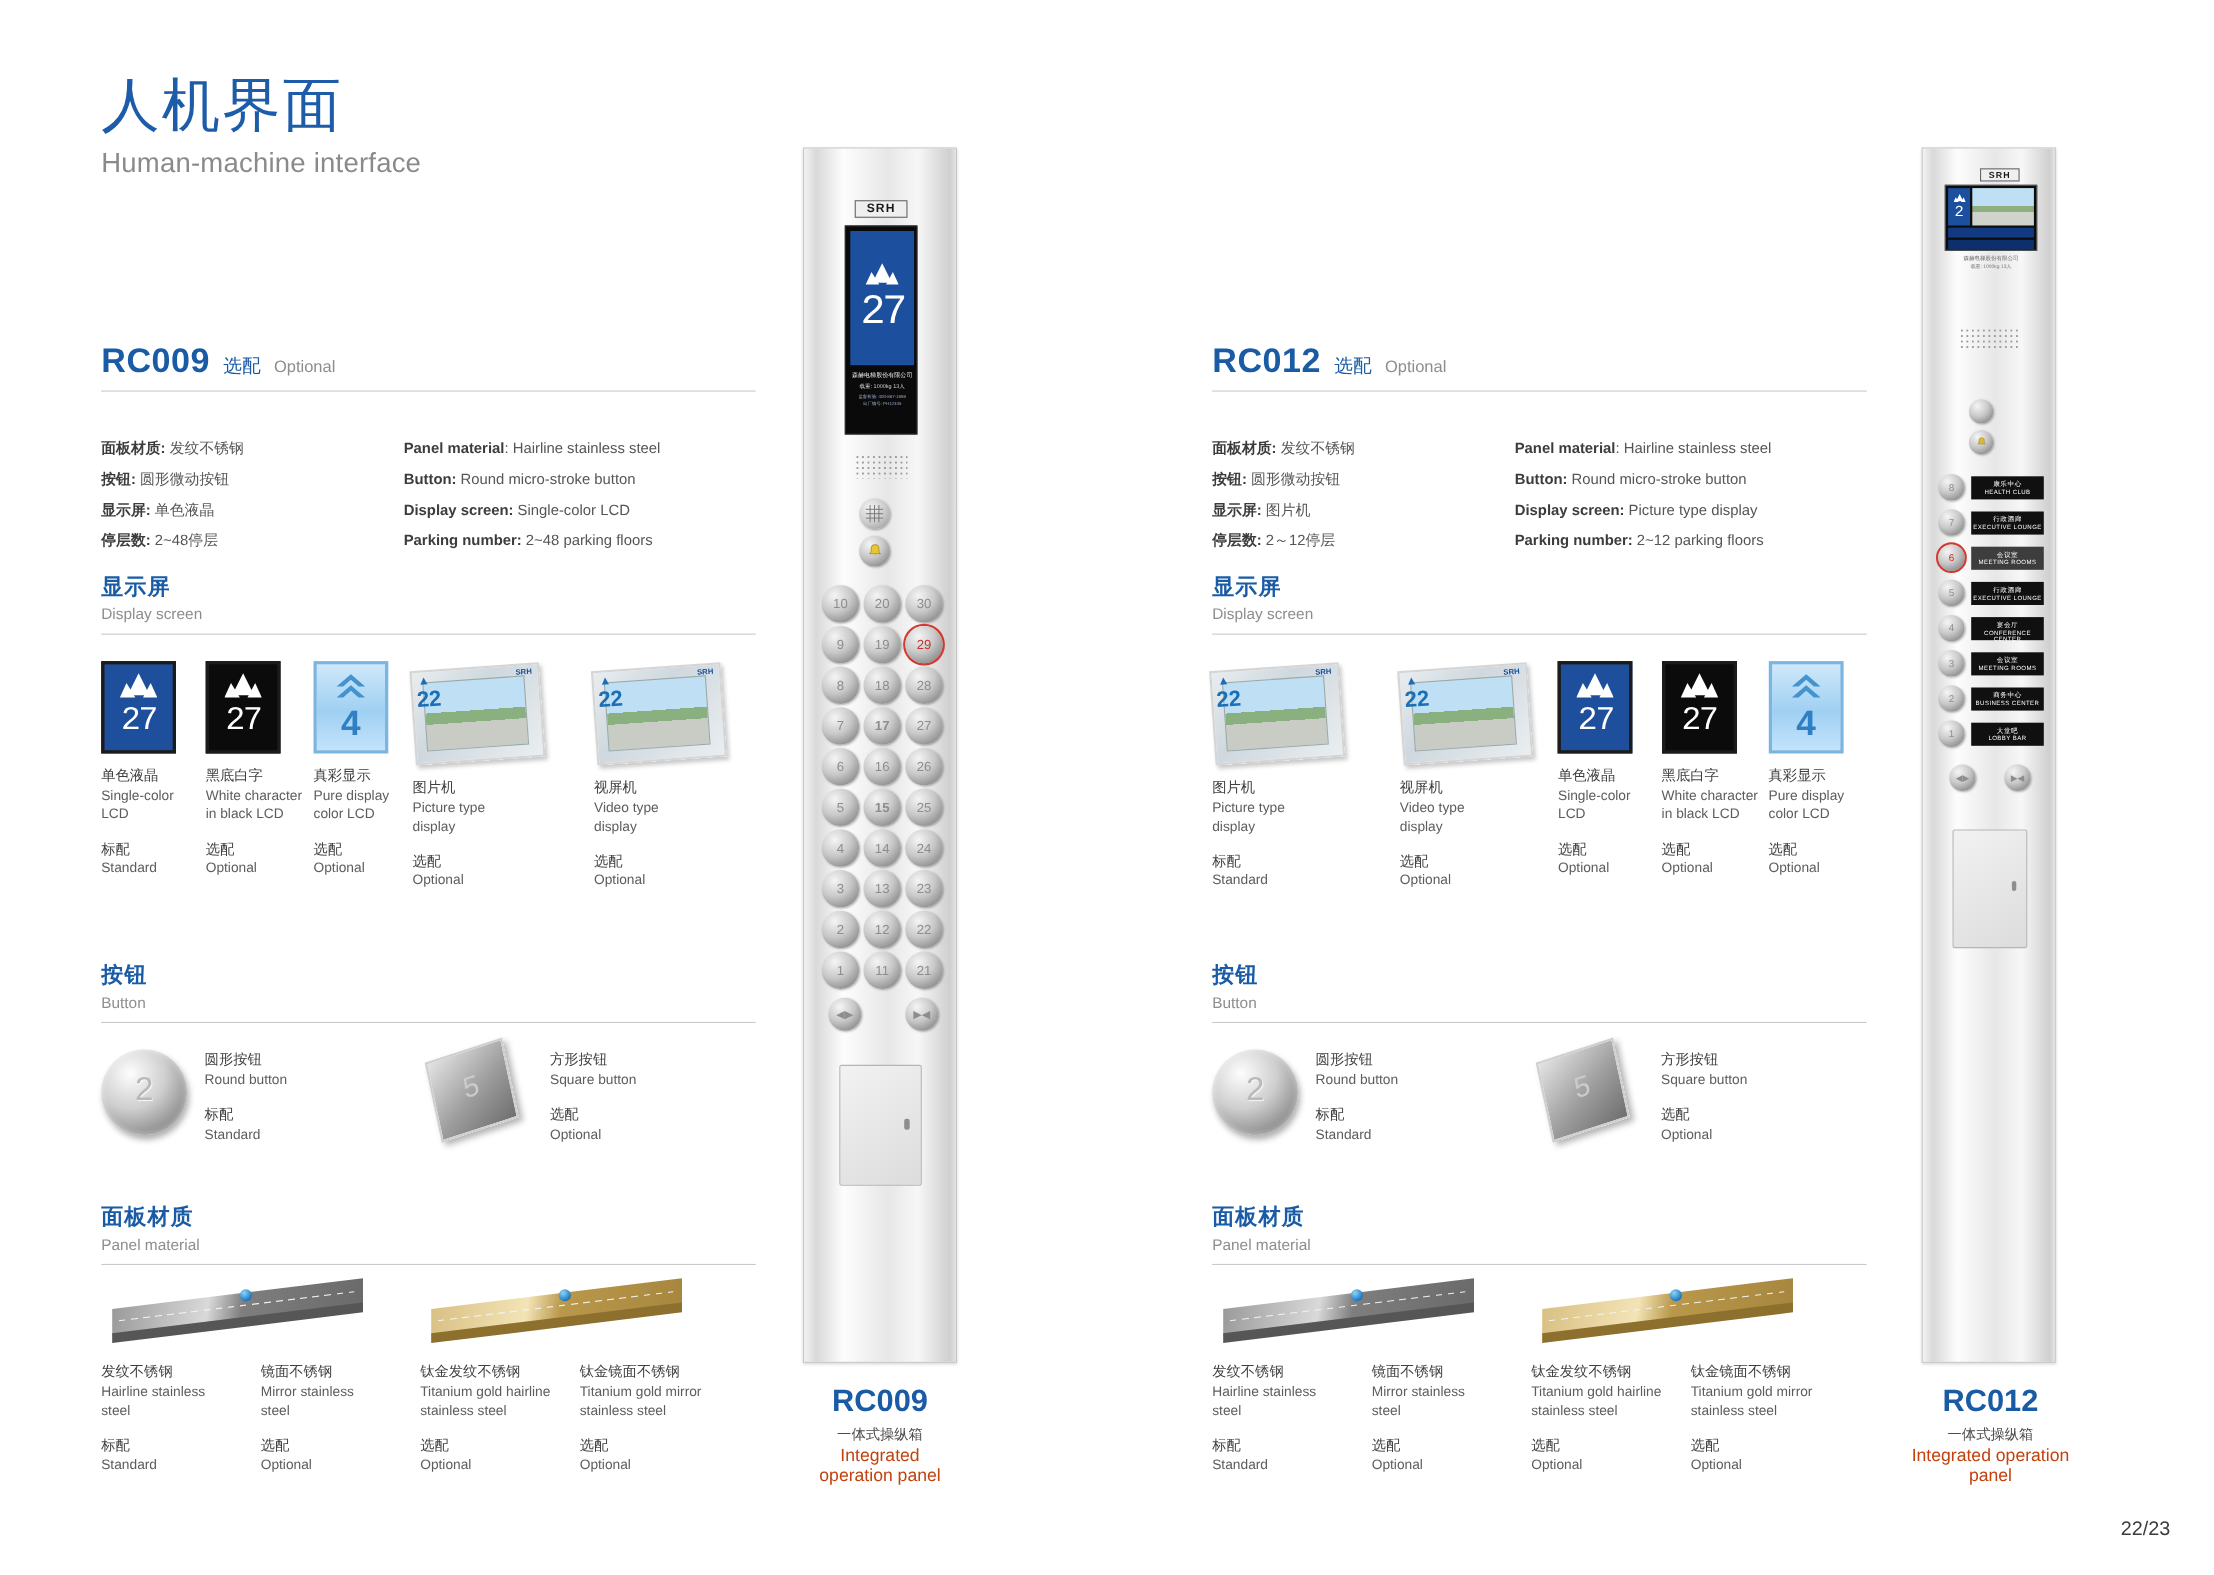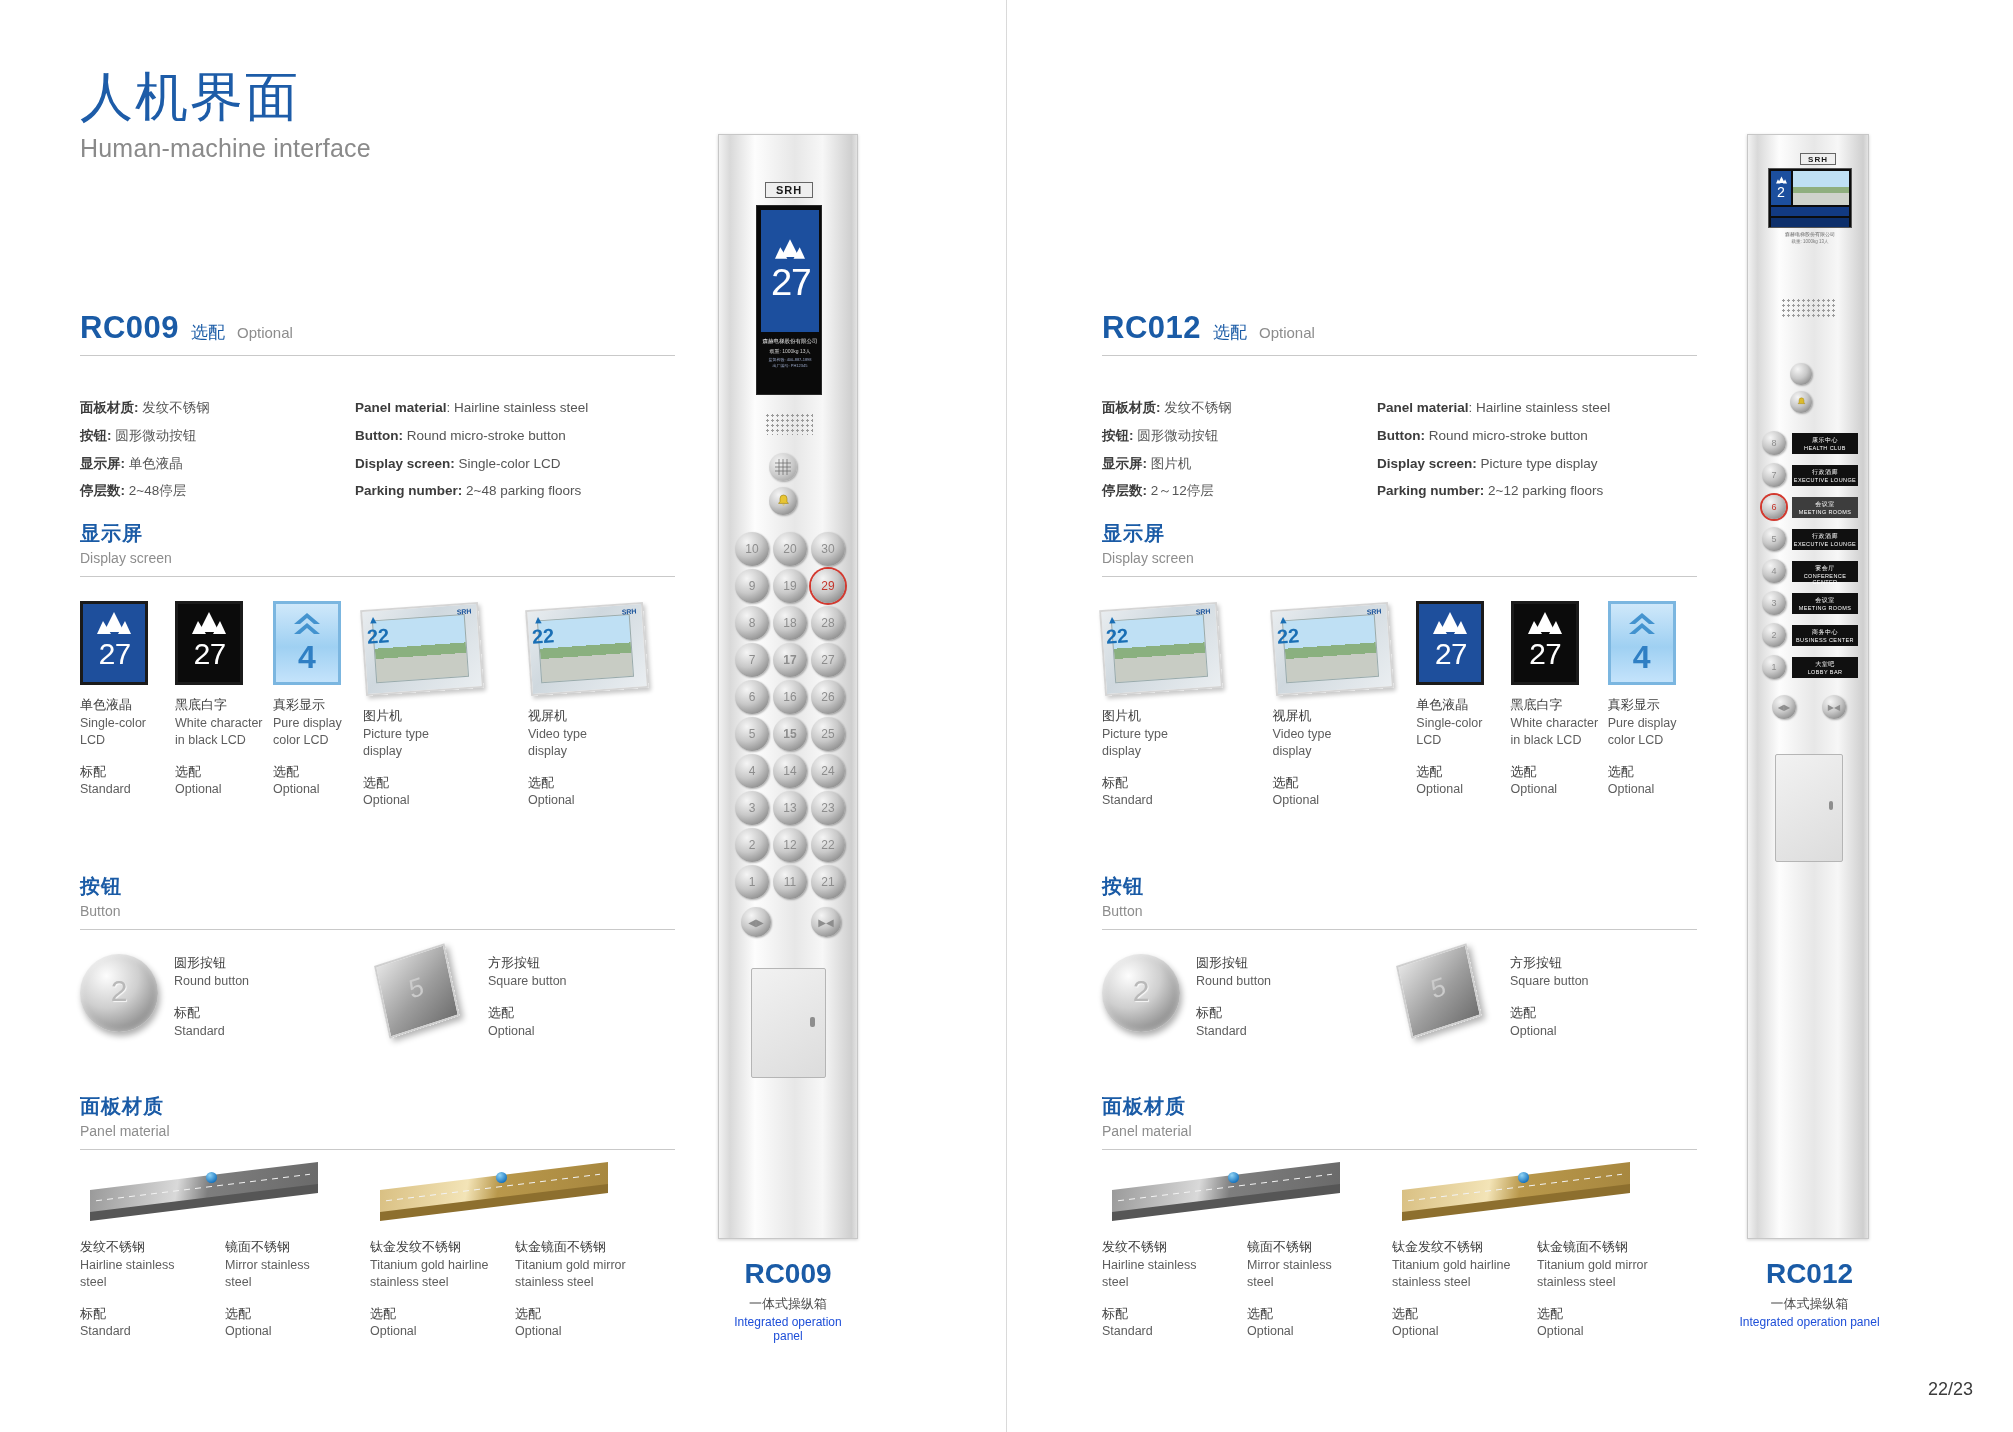--- a/index.html
+++ b/index.html
@@ -5,21 +5,21 @@
   * { box-sizing: border-box; margin:0; padding:0; }
   html,body { background:#fff; }
   body {
     width:2013px; height:1432px;
     font-family:"Liberation Sans","DejaVu Sans",sans-serif;
     color:#4a4a4a;
     position:relative;
     overflow:hidden;
   }
   .page { position:absolute; top:0; height:1432px; background:#fff; }
-  .page-left  { left:0;    width:1006px; }
+  .page-left  { left:12px;    width:1006px; }
   .page-right { left:1007px; width:1006px; }
   .spine { position:absolute; left:1004px; top:0; width:3px; height:1432px;
            background:linear-gradient(to right,#ffffff,#9a9a9a 45%,#9a9a9a 55%,#ffffff); }
 
   
   .main-title-cn { font-size:53px; color:#1d5ca8; font-weight:400; letter-spacing:2px; line-height:1.1; }
   .main-title-en { font-size:25px; color:#8a8a8a; font-weight:400; margin-top:8px; letter-spacing:0.2px;}
   .model-row { display:flex; align-items:baseline; gap:12px; }
   .model-code { font-size:31px; font-weight:bold; color:#1a5ba6; letter-spacing:0.5px; }
   .model-cn { font-size:17px; color:#1a5ba6; }
@@ -115,21 +115,21 @@
   
   .cop {
     position:absolute;
     background:linear-gradient(to right,#f2f2f2 0%,#d9d9d9 8%,#fdfdfd 26%,#e7e7e7 55%,#f7f7f7 75%,#cfcfcf 96%,#e3e3e3 100%);
     border:1px solid #c7c7c7;
     box-shadow:0 1px 3px rgba(0,0,0,.18);
   }
   .cop-label { position:absolute; text-align:center; }
   .cop-label .code { font-size:28px; font-weight:bold; color:#1a5ba6; }
   .cop-label .cn { font-size:13px; color:#4b4b4b; margin-top:5px;}
-  .cop-label .en { font-size:12px; color:#1d4ed8; margin-top:2px;}
+  .cop-label .en { font-size:16px; color:#c2410c; margin-top:2px;}
 
   .srh-logo {
     font-family:"Liberation Sans",sans-serif; font-weight:bold; color:#1a1a1a;
     background:#efefef; border:1px solid #666; letter-spacing:1px; text-align:center;
   }
   .lcd-unit { background:#0a0a0a; border:1px solid #2a2a2a; }
   .lcd-screen { background:#1c4f9e; display:flex;flex-direction:column;align-items:center;justify-content:center;}
   .lcd-info { color:#e8e8e8; text-align:center; }
   .speaker-grid {
     background-image:radial-gradient(#9a9a9a 34%, transparent 36%);

